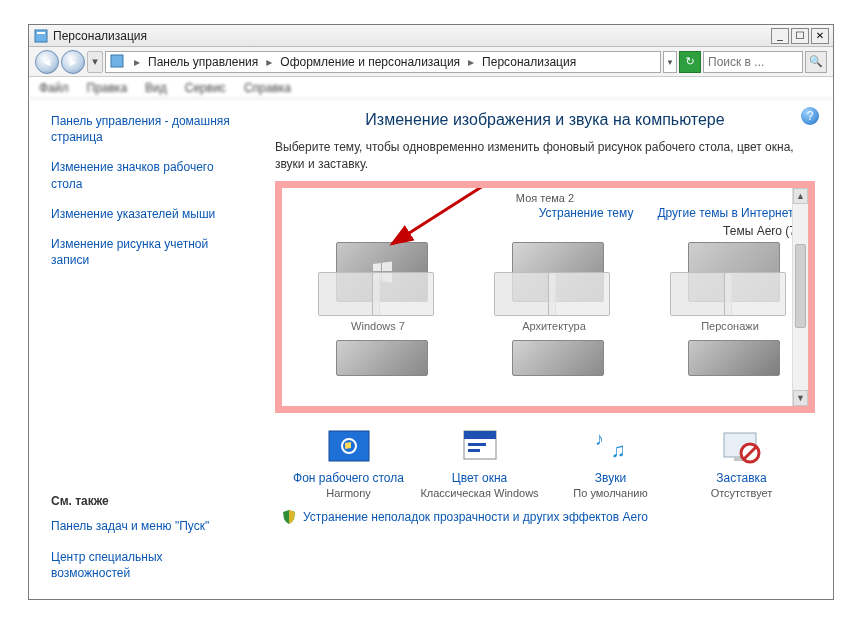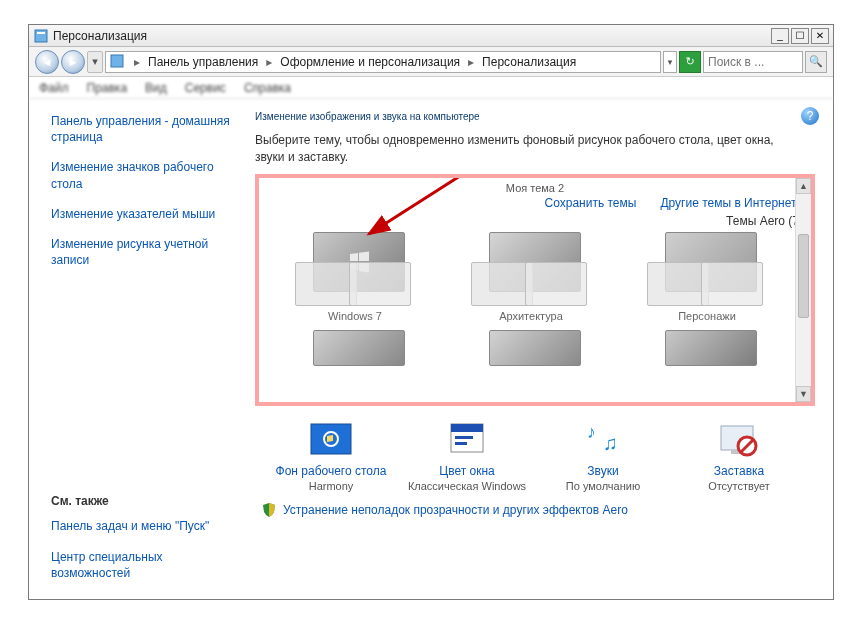--- a/index.html
+++ b/index.html
@@ -24,34 +24,34 @@
 .sep { color: #666; padding: 0 4px; }
 .refresh { width: 22px; height: 22px; background: #2d9f3e; border: 1px solid #247a2e; display: flex; align-items: center; justify-content: center; color: #fff; font-size: 11px; cursor: pointer; }
 .searchbox { width: 100px; height: 22px; border: 1px solid #aaa; background: #fff; display: flex; align-items: center; padding: 0 4px; font-size: 12px; }
 .searchbox input { border: none; outline: none; width: 70px; font-size: 12px; }
 .search-go { width: 22px; height: 22px; border: 1px solid #aaa; background: #eaeaea; display: flex; align-items: center; justify-content: center; font-size: 11px; cursor: pointer; }
 
 
 .menubar { height: 22px; border-bottom: 1px solid #ddd; display: flex; align-items: center; gap: 18px; padding: 0 10px; font-size: 12px; color: #444; filter: blur(1.4px); }
 
 
-.body { flex: 1; display: flex; overflow: hidden; position: relative; }
+.body { flex: 1; display: flex; overflow: hidden; position: relative; gap: 24px; }
 
 .sidebar { width: 216px; padding: 14px 10px 14px 22px; font-size: 12px; display: flex; flex-direction: column; }
 .sidelink { color: #0b57b4; margin-bottom: 14px; line-height: 1.35; cursor: pointer; }
 .sidespacer { flex: 1; }
 .seealso { font-weight: 600; color: #333; margin-bottom: 10px; }
 
 .main { flex: 1; position: relative; padding: 12px 18px 8px 10px; font-size: 12px; color: #222; display: flex; flex-direction: column; }
 .help { position: absolute; top: 8px; right: 14px; width: 18px; height: 18px; border-radius: 10px; background: radial-gradient(circle at 35% 30%,#9fd3ff,#1e73c7); color: #fff; font-size: 12px; display: flex; align-items: center; justify-content: center; cursor: pointer; }
 
-.h1 { color: #0b3a6b; font-size: 10px; margin-bottom: 10px; }
+.h1 { color: #0b3a6b; font-size: 16px; margin-bottom: 10px; text-align: center; }
 .sub { color: #333; font-size: 12px; line-height: 1.4; margin-bottom: 6px; max-width: 520px; }
 
-.themes-box { border: 4px solid #fca5a5; margin-top: 2px; height: 232px; position: relative; overflow: hidden; padding: 4px 8px 0 8px; }
+.themes-box { border: 7px solid #fca5a5; margin-top: 2px; height: 232px; position: relative; overflow: hidden; padding: 4px 8px 0 8px; }
 .prev-label { font-size: 11px; color: #555; text-align: center; margin-bottom: 2px; }
 .theme-links { display: flex; justify-content: flex-end; gap: 24px; font-size: 12px; margin-bottom: 4px; }
 .theme-links span { color: #0b57b4; cursor: pointer; }
 .section-label { font-size: 12px; color: #333; margin-bottom: 2px; text-align: right; }
 
 .theme-row { display: flex; gap: 36px; padding-left: 18px; margin-top: 4px; }
 .theme-item { width: 140px; text-align: center; cursor: pointer; }
 .theme-thumb { width: 120px; height: 74px; position: relative; margin: 0 auto 4px; }
 .thumb-layer { position: absolute; border: 1px solid #888; background: linear-gradient(135deg,#ddd,#aaa); border-radius: 2px; }
 .thumb-layer.l1 { width: 92px; height: 60px; top: 0; left: 18px; }
@@ -151,21 +151,21 @@
     </div>
 
     <div class="main">
       <div class="help">?</div>
       <div class="h1">Изменение изображения и звука на компьютере</div>
       <div class="sub">Выберите тему, чтобы одновременно изменить фоновый рисунок рабочего стола, цвет окна, звуки и заставку.</div>
 
       <div class="themes-box">
         <div class="prev-label">Моя тема 2</div>
         <div class="theme-links">
-          <span>Сохранить темы</span>
+          <span>Устранение тему</span>
           <span>Другие темы в Интернете</span>
         </div>
         <div class="section-label">Темы Aero (7)</div>
 
         <svg class="arrow" style="left:96px;top:-24px" width="140" height="96">
           <defs>
               <marker id="ah" markerWidth="10" markerHeight="10" refX="7" refY="3" orient="auto">
                 <path d="M0,0 L8,3 L0,6 Z" fill="#c40000"></path>
               </marker>
             </defs>

